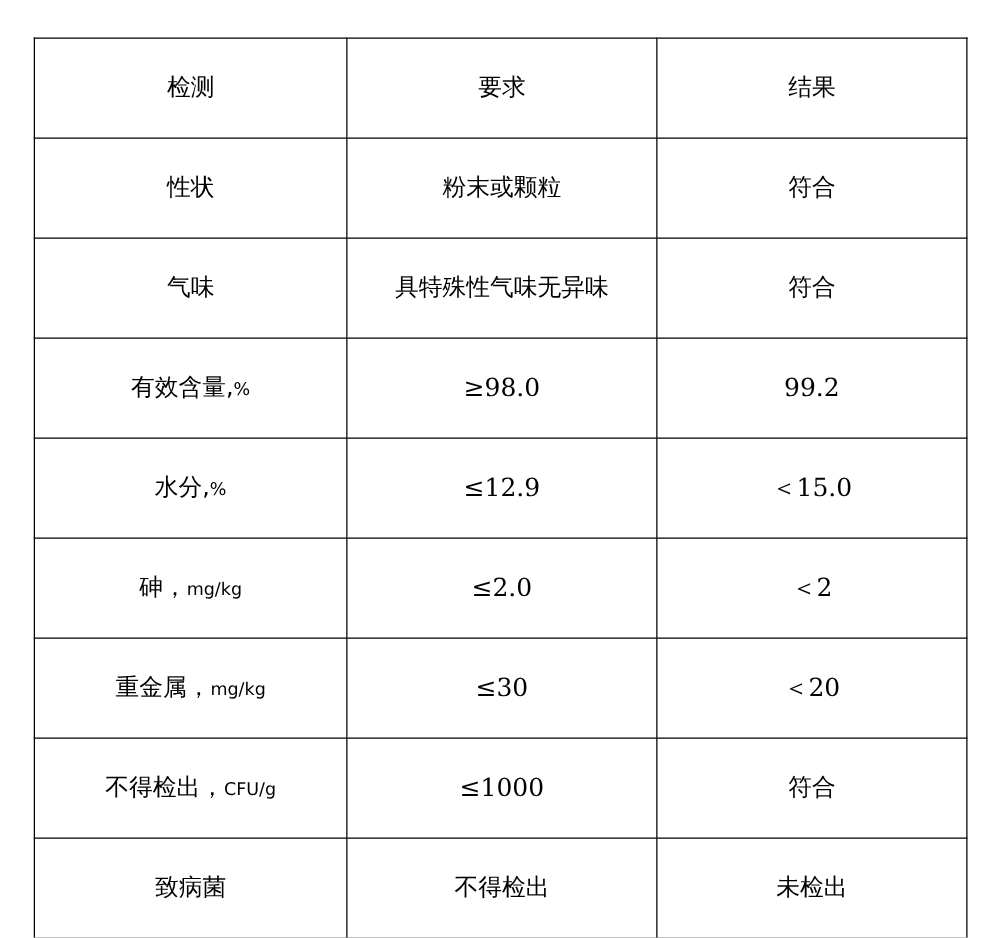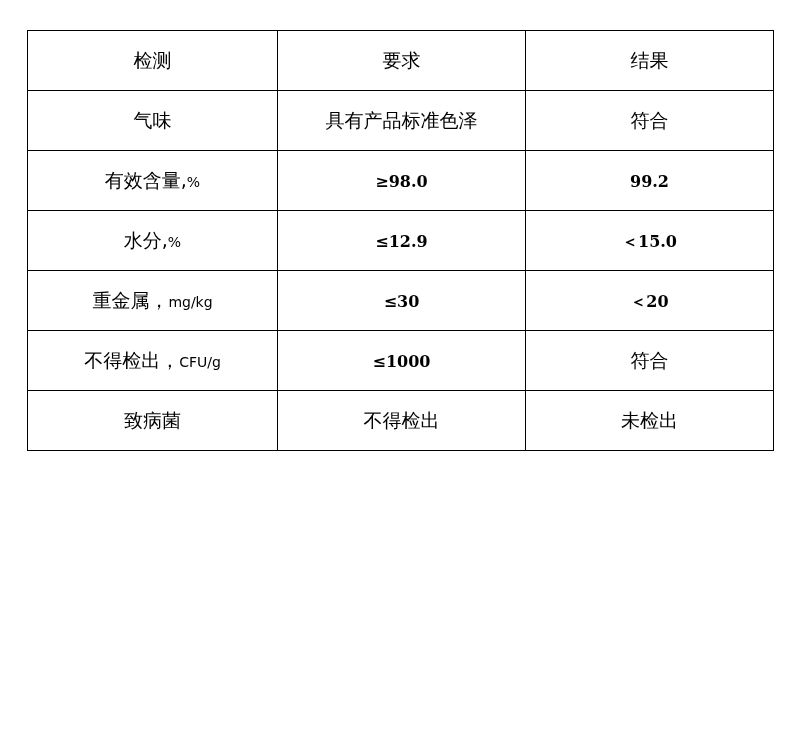--- a/index.html
+++ b/index.html
@@ -30,67 +30,76 @@
     width: 746px;
     table-layout: fixed;
   }
   table.spec td {
     border: 1px solid #000000;
     text-align: center;
     vertical-align: middle;
     height: 55px;
     font-size: 19px;
     line-height: 1.25;
-    padding: 2px 4px;
+    padding: 12px 4px;
     font-family: "DejaVu Sans", "Liberation Sans", sans-serif;
   }
   table.spec col.c1 { width: 250px; }
   table.spec col.c2 { width: 248px; }
   table.spec col.c3 { width: 248px; }
 
   .unit {
     font-size: 14px;
   }
   .num {
     font-family: "DejaVu Serif", "Liberation Serif", serif;
-    font-size: 16px;
-    font-weight: bold;
+    font-size: 20px;
   }
 </style>
 </head>
 <body>
 
 <div class="page">
   <div class="table-wrap">
     <table class="spec">
       <colgroup>
         <col class="c1">
           <col class="c2">
           <col class="c3">
       </colgroup>
       <tbody id="table-body">
         <tr>
           <td>检测</td>
           <td>要求</td>
           <td>结果</td>
         </tr>
           <tr>
+            <td><span>性状</span></td>
+            <td><span>粉末或颗粒</span></td>
+            <td><span>符合</span></td>
+          </tr>
+          <tr>
             <td><span>气味</span></td>
-            <td><span>具有产品标准色泽</span></td>
+            <td><span>具特殊性气味无异味</span></td>
             <td><span>符合</span></td>
           </tr>
           <tr>
             <td><span>有效含量,</span><span class="unit">%</span></td>
             <td><span class="num">≥98.0</span></td>
             <td><span class="num">99.2</span></td>
           </tr>
           <tr>
             <td><span>水分,</span><span class="unit">%</span></td>
             <td><span class="num">≤12.9</span></td>
             <td><span class="num">＜15.0</span></td>
+          </tr>
+          <tr>
+            <td><span>砷，</span><span class="unit">mg/kg</span></td>
+            <td><span class="num">≤2.0</span></td>
+            <td><span class="num">＜2</span></td>
           </tr>
           <tr>
             <td><span>重金属，</span><span class="unit">mg/kg</span></td>
             <td><span class="num">≤30</span></td>
             <td><span class="num">＜20</span></td>
           </tr>
           <tr>
             <td><span>不得检出，</span><span class="unit">CFU/g</span></td>
             <td><span class="num">≤1000</span></td>
             <td><span>符合</span></td>

